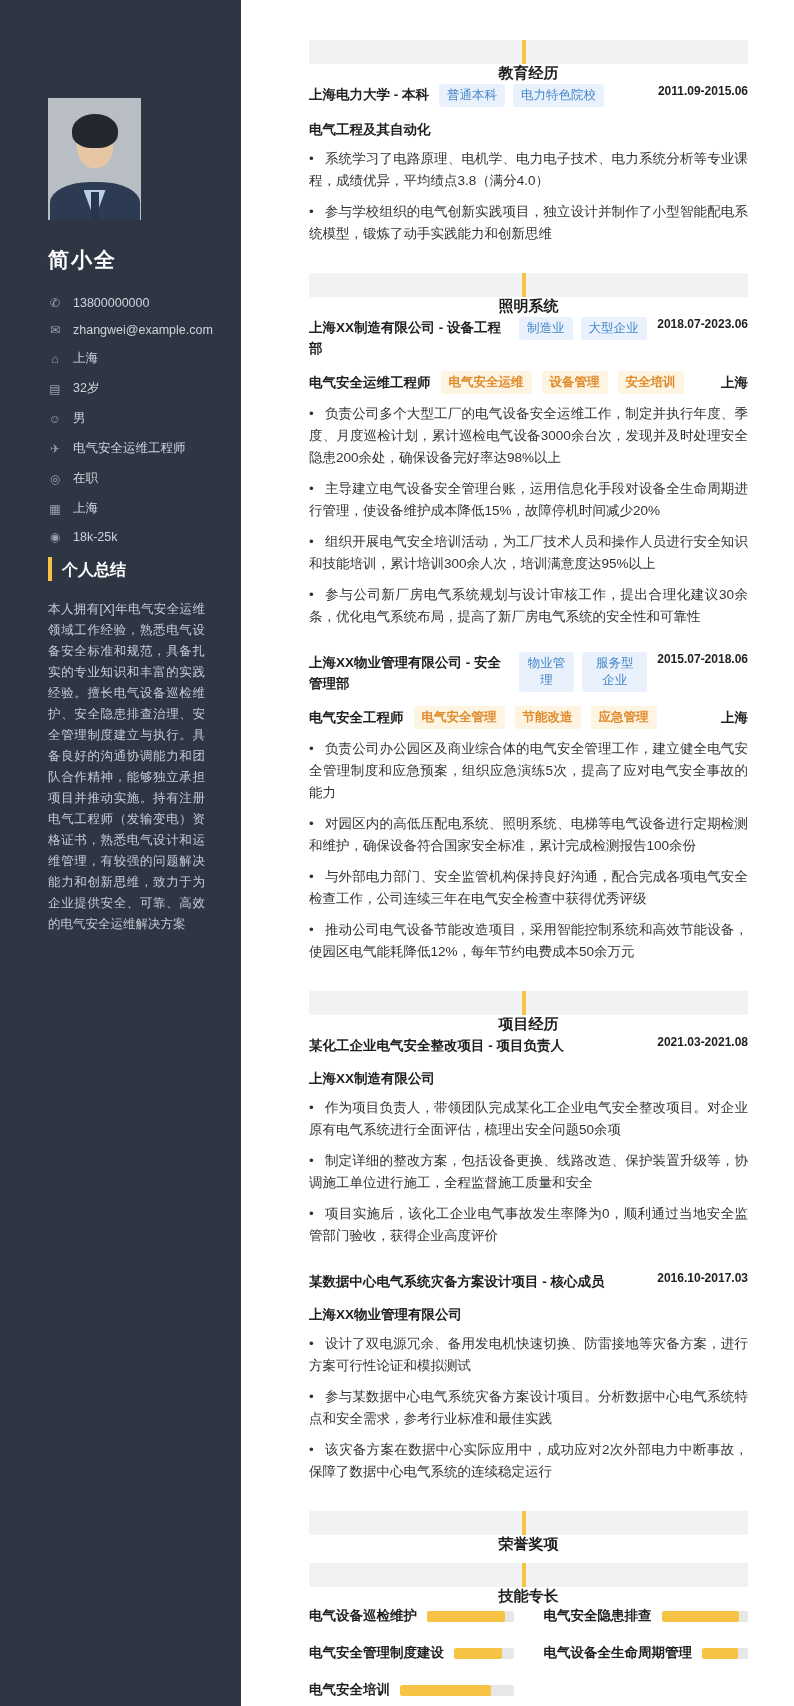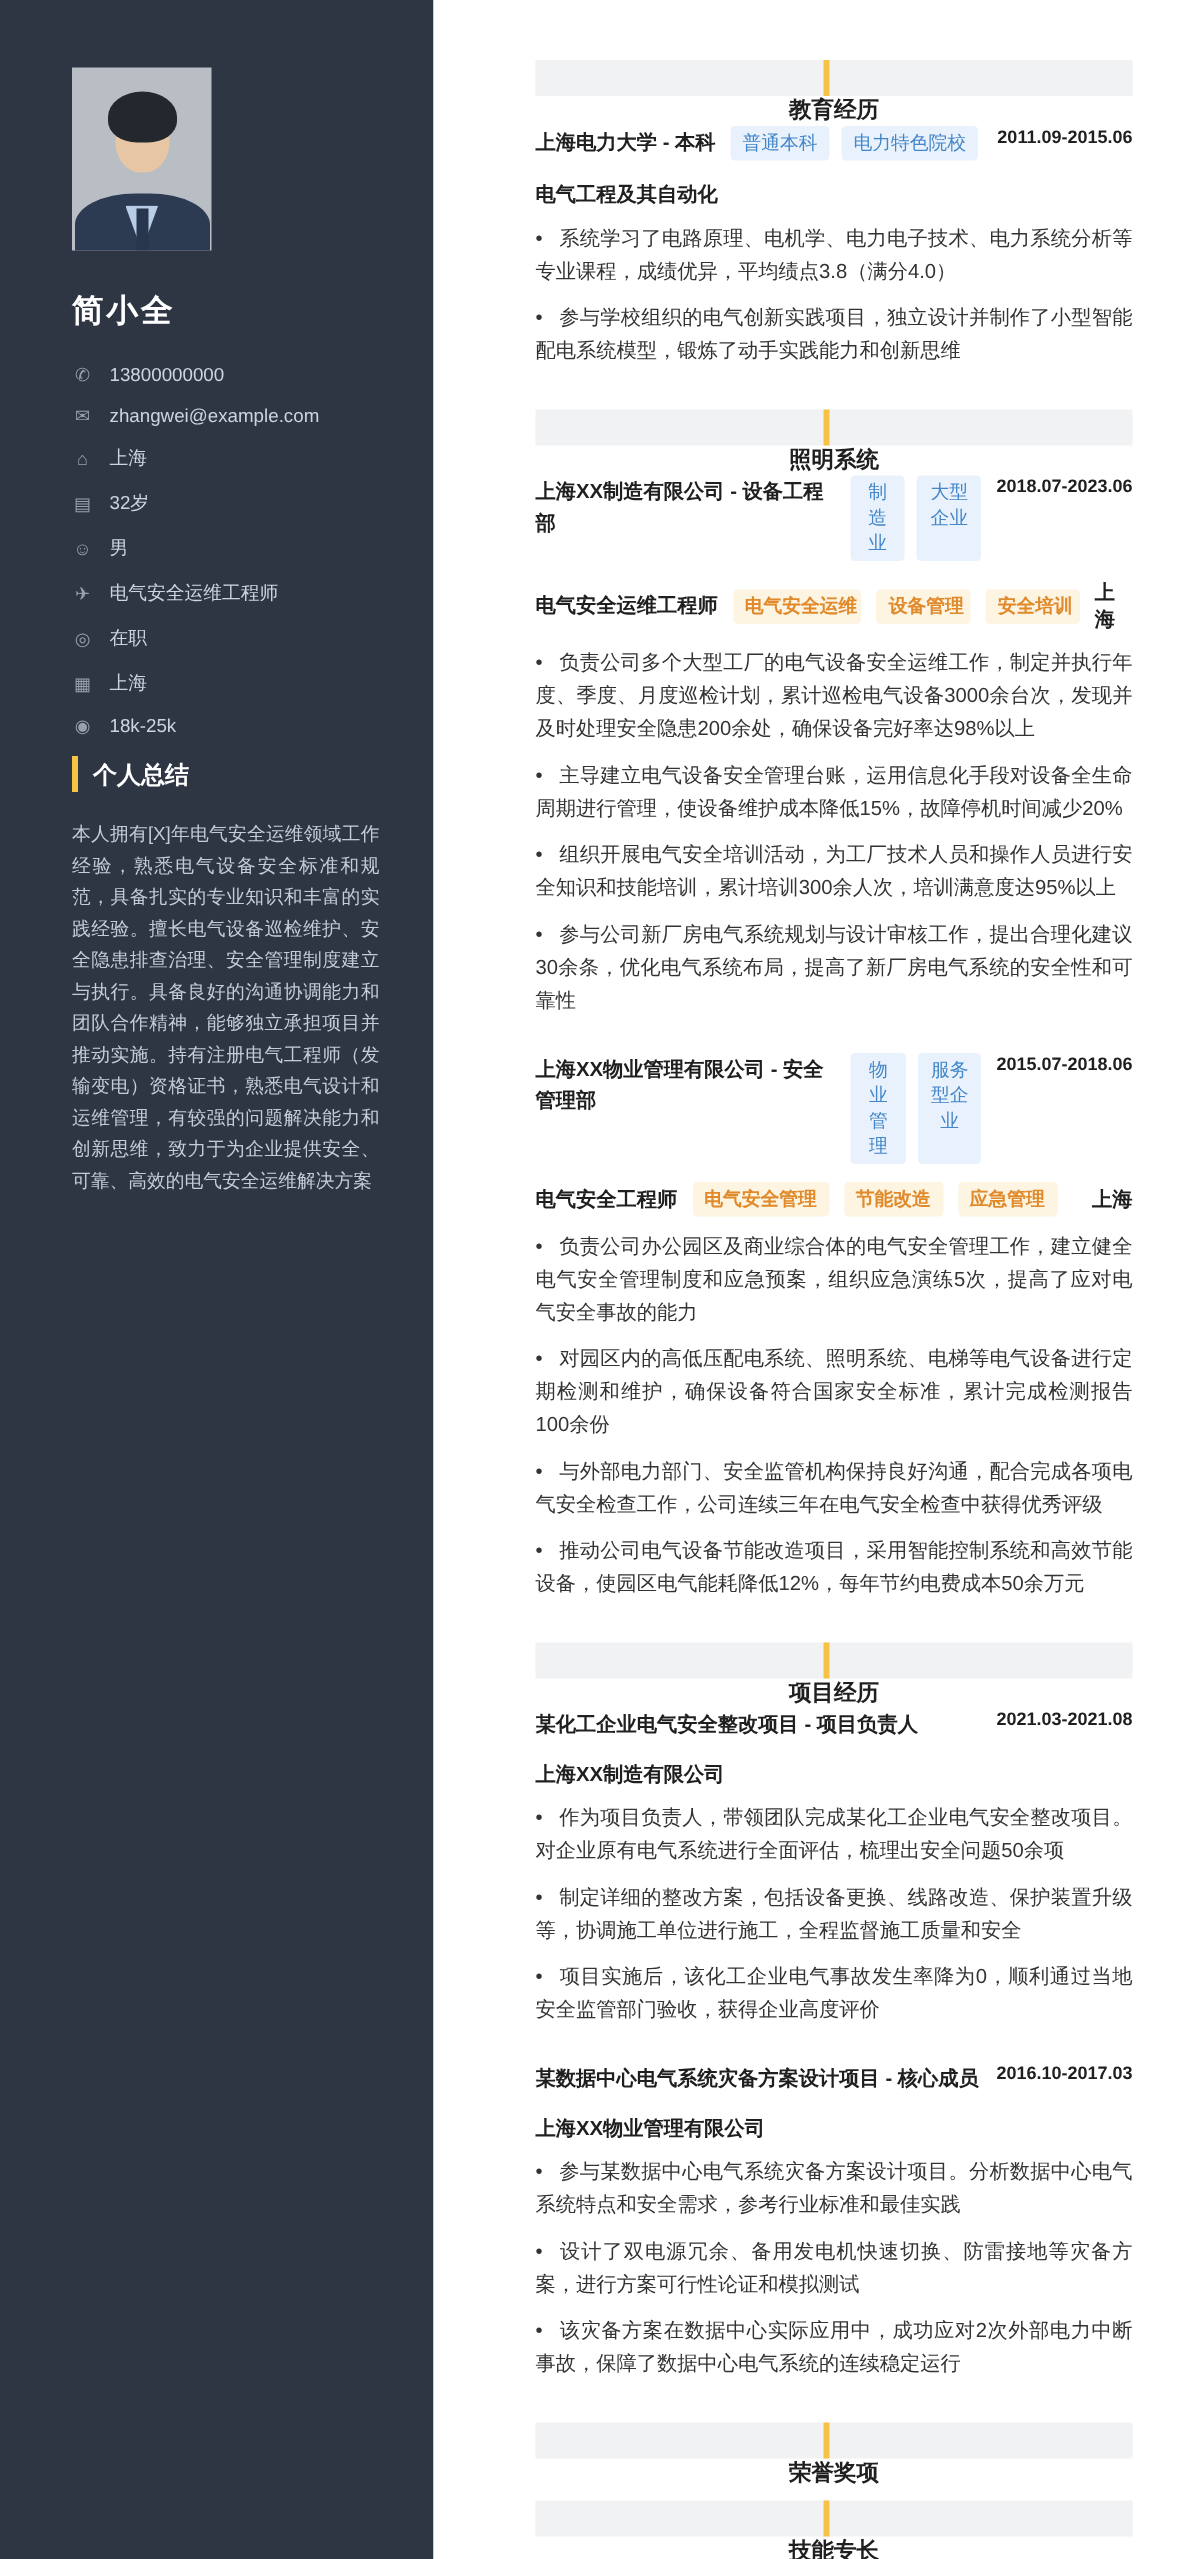--- a/index.html
+++ b/index.html
@@ -4,22 +4,22 @@
 <style>
   * { box-sizing: border-box; }
   html,body { margin:0; padding:0; background:#ffffff; }
   .page {
     width:794px; height:1706px; display:flex; overflow:hidden;
     font-family:"Liberation Sans","DejaVu Sans",sans-serif;
     color:#2b2b2b; background:#fff;
   }
   
   .sidebar {
-    flex:none; width:289px; background:var(--sidebar-bg,#2e3644);
-    color:#ccd2db; padding:45px 36px 40px 48px;
+    flex:none; width:241px; background:var(--sidebar-bg,#2e3644);
+    color:#ccd2db; padding:98px 36px 40px 48px;
   }
   .photo { width:93px; height:122px; background:#b9bec4; position:relative; overflow:hidden; }
   .photo .hair { position:absolute; top:16px; left:50%; transform:translateX(-50%); width:46px; height:34px; border-radius:50% 50% 42% 42%; background:#23282e; }
   .photo .face { position:absolute; top:26px; left:50%; transform:translateX(-50%); width:36px; height:44px; border-radius:48% 48% 46% 46%; background:#e6c6a3; }
   .photo .suit { position:absolute; bottom:-8px; left:50%; transform:translateX(-50%); width:90px; height:46px; border-radius:45% 45% 0 0; background:#2c3a52; }
   .photo .shirt { position:absolute; bottom:0; left:50%; transform:translateX(-50%); width:22px; height:30px; background:#b9cde6; clip-path:polygon(50% 100%,0 0,100% 0); }
   .photo .tie { position:absolute; bottom:0; left:50%; transform:translateX(-50%); width:8px; height:28px; background:#27364d; }
   .name { margin:26px 0 0; font-size:21px; font-weight:700; color:#ffffff; letter-spacing:2px; }
   .contacts { list-style:none; margin:22px 0 0; padding:0; }
   .contact { display:flex; align-items:center; gap:11px; margin-bottom:13px; font-size:12.5px; color:#ced4dd; }
@@ -216,22 +216,22 @@
         </div>
       </div>
 
       <div class="entry">
         <div class="entry-head">
           <div class="entry-title">某数据中心电气系统灾备方案设计项目 - 核心成员</div>
           <div class="entry-date">2016.10-2017.03</div>
         </div>
         <div class="entry-sub">上海XX物业管理有限公司</div>
         <div class="bullets">
+          <p class="bullet">设计了双电源冗余、备用发电机快速切换、防雷接地等灾备方案，进行方案可行性论证和模拟测试</p>
           <p class="bullet">参与某数据中心电气系统灾备方案设计项目。分析数据中心电气系统特点和安全需求，参考行业标准和最佳实践</p>
-          <p class="bullet">设计了双电源冗余、备用发电机快速切换、防雷接地等灾备方案，进行方案可行性论证和模拟测试</p>
           <p class="bullet">该灾备方案在数据中心实际应用中，成功应对2次外部电力中断事故，保障了数据中心电气系统的连续稳定运行</p>
         </div>
       </div>
     </section>
 
     <section>
       <div class="sec-header">
         <span class="sec-accent"></span>
         <span class="sec-title">荣誉奖项</span>
       </div>

